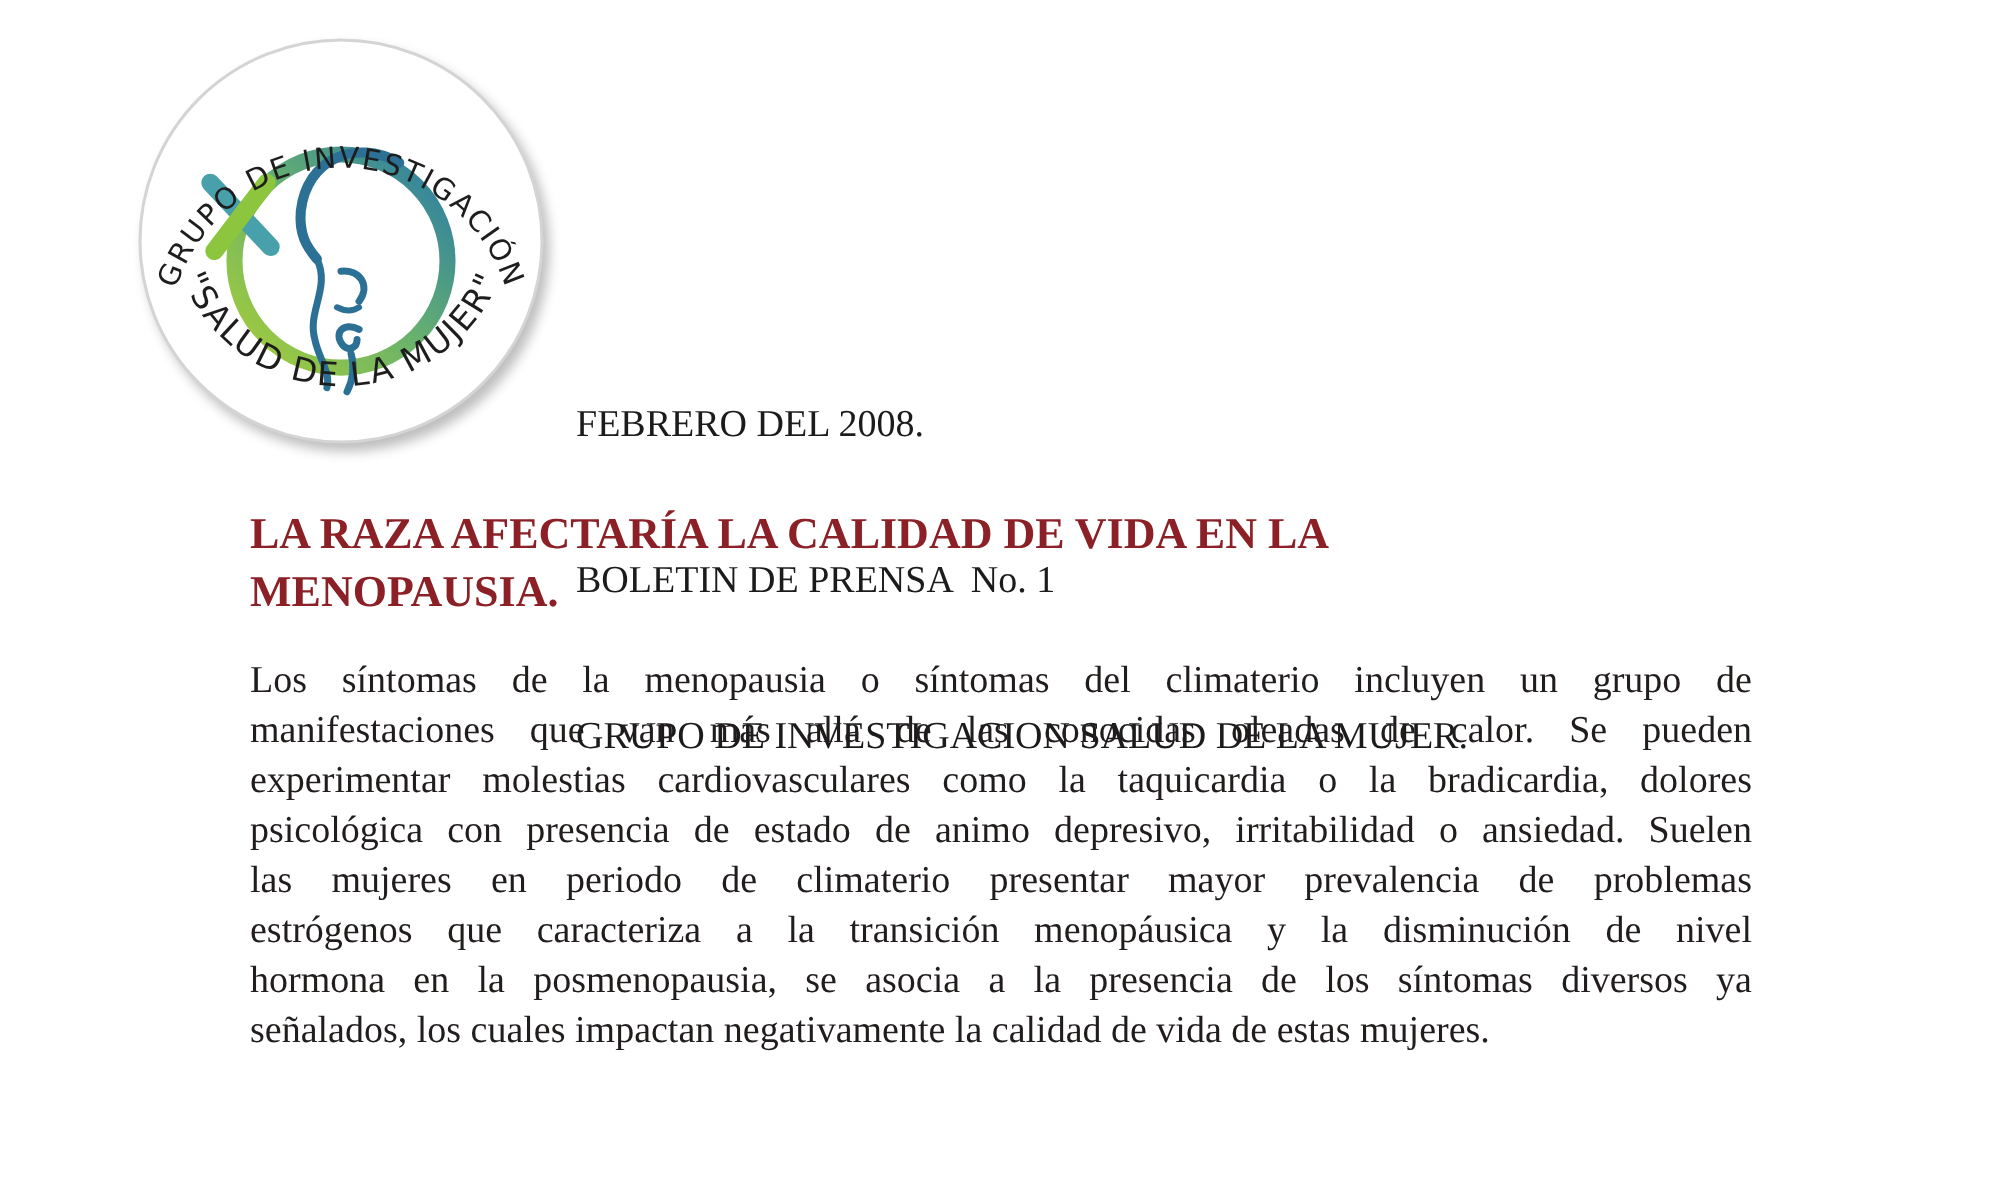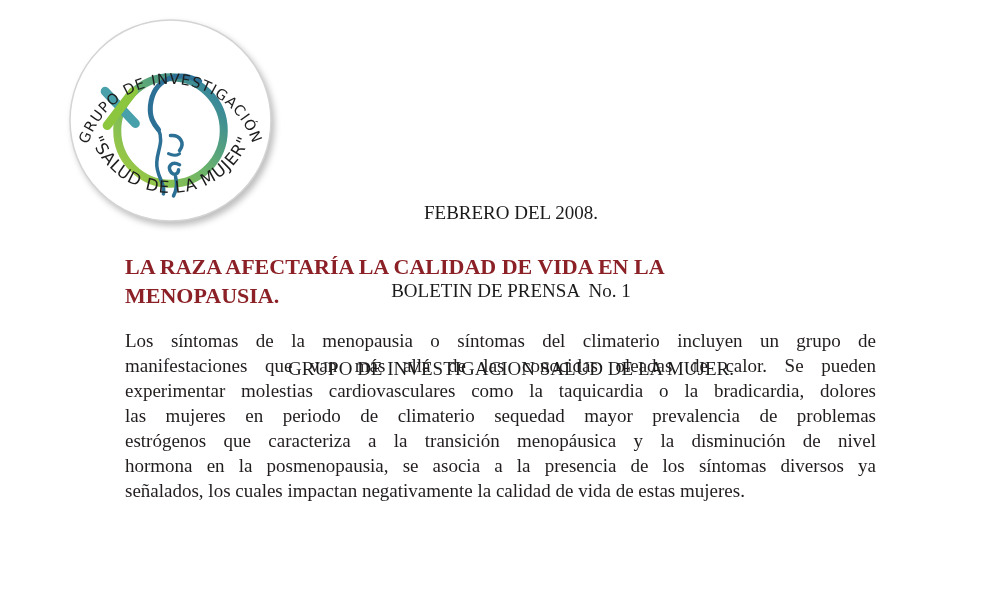--- a/index.html
+++ b/index.html
@@ -33,21 +33,20 @@
     fill: #1d1d1d;
   }
   .header-block {
     position: absolute;
     left: 288px;
     top: 148px;
     font-size: 19px;
     line-height: 26px;
     color: #1b1b1b;
     white-space: pre-wrap;
-    text-align: center;
   }
   .bold { font-weight: normal; }
   .title-block {
     position: absolute;
     left: 125px;
     top: 252px;
     width: 751px;
     font-size: 22px;
     font-weight: bold;
     line-height: 29px;
@@ -117,19 +116,20 @@
 
   <div class="title-block">
     <div>LA RAZA AFECTARÍA LA CALIDAD DE VIDA EN LA</div>
     <div>MENOPAUSIA.</div>
   </div>
 
   <div class="body-block">
     <div class="jline">Los síntomas de la menopausia o síntomas del climaterio incluyen un grupo de</div>
     <div class="jline">manifestaciones que van más allá de las conocidas oleadas de calor. Se pueden</div>
     <div class="jline">experimentar molestias cardiovasculares como la taquicardia o la bradicardia, dolores</div>
-    <div class="jline">las mujeres en periodo de climaterio sequedad mayor prevalencia de problemas</div>
+    <div class="jline">psicológica con presencia de estado de animo depresivo, irritabilidad o ansiedad. Suelen</div>
+    <div class="jline">las mujeres en periodo de climaterio presentar mayor prevalencia de problemas</div>
     <div class="jline">estrógenos que caracteriza a la transición menopáusica y la disminución de nivel</div>
     <div class="jline">hormona en la posmenopausia, se asocia a la presencia de los síntomas diversos ya</div>
     <div class="jline last">señalados, los cuales impactan negativamente la calidad de vida de estas mujeres.</div>
   </div>
 
 </div>
 
 </body></html>

